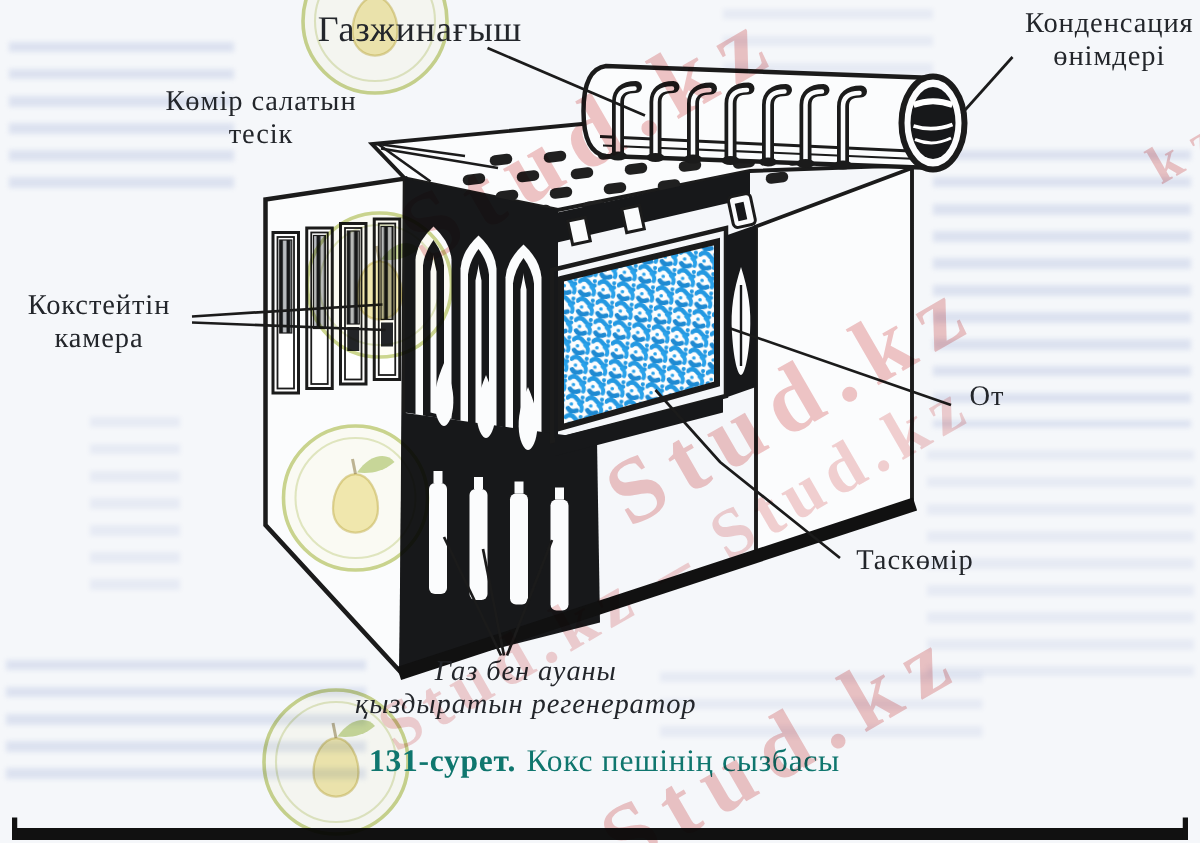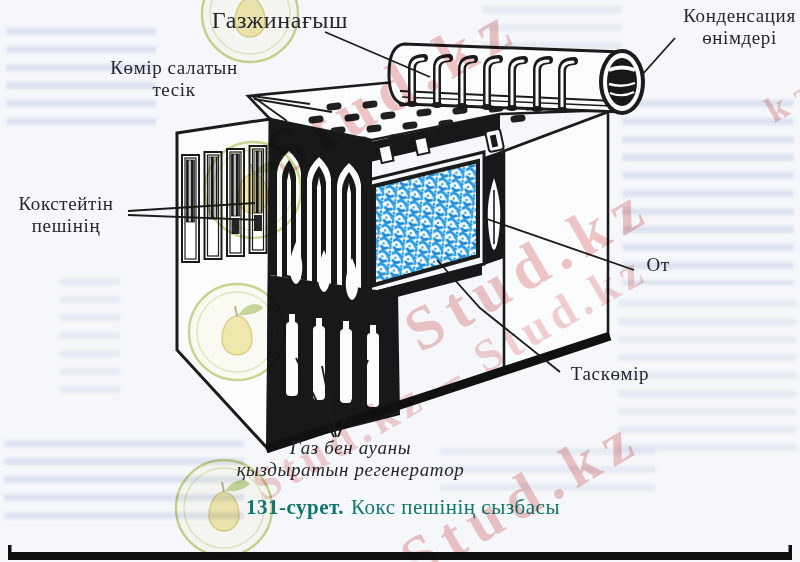--- a/index.html
+++ b/index.html
@@ -266,21 +266,21 @@
 <div class="wm" id="wm3">Stud.kz – Stud.kz</div>
 <div class="wm" id="wm4">Stud.kz</div>
 <div class="wm" id="wm5">kz</div>
 
 <div class="lbl" id="lbl-gas">Газжинағыш</div>
 <div class="lbl" id="lbl-cond">Конденсация
 өнімдері</div>
 <div class="lbl" id="lbl-hole">Көмір салатын
 тесік</div>
 <div class="lbl" id="lbl-chamber">Кокстейтін
-пешінің</div>
+камера</div>
 <div class="lbl" id="lbl-fire">От</div>
 <div class="lbl" id="lbl-coal">Таскөмір</div>
 <div class="lbl" id="lbl-regen">Газ бен ауаны
 қыздыратын регенератор</div>
 
 <div id="caption">
   <span class="b">131-сурет.</span><span class="r">Кокс пешінің сызбасы</span>
 </div>
 
 </body></html>

